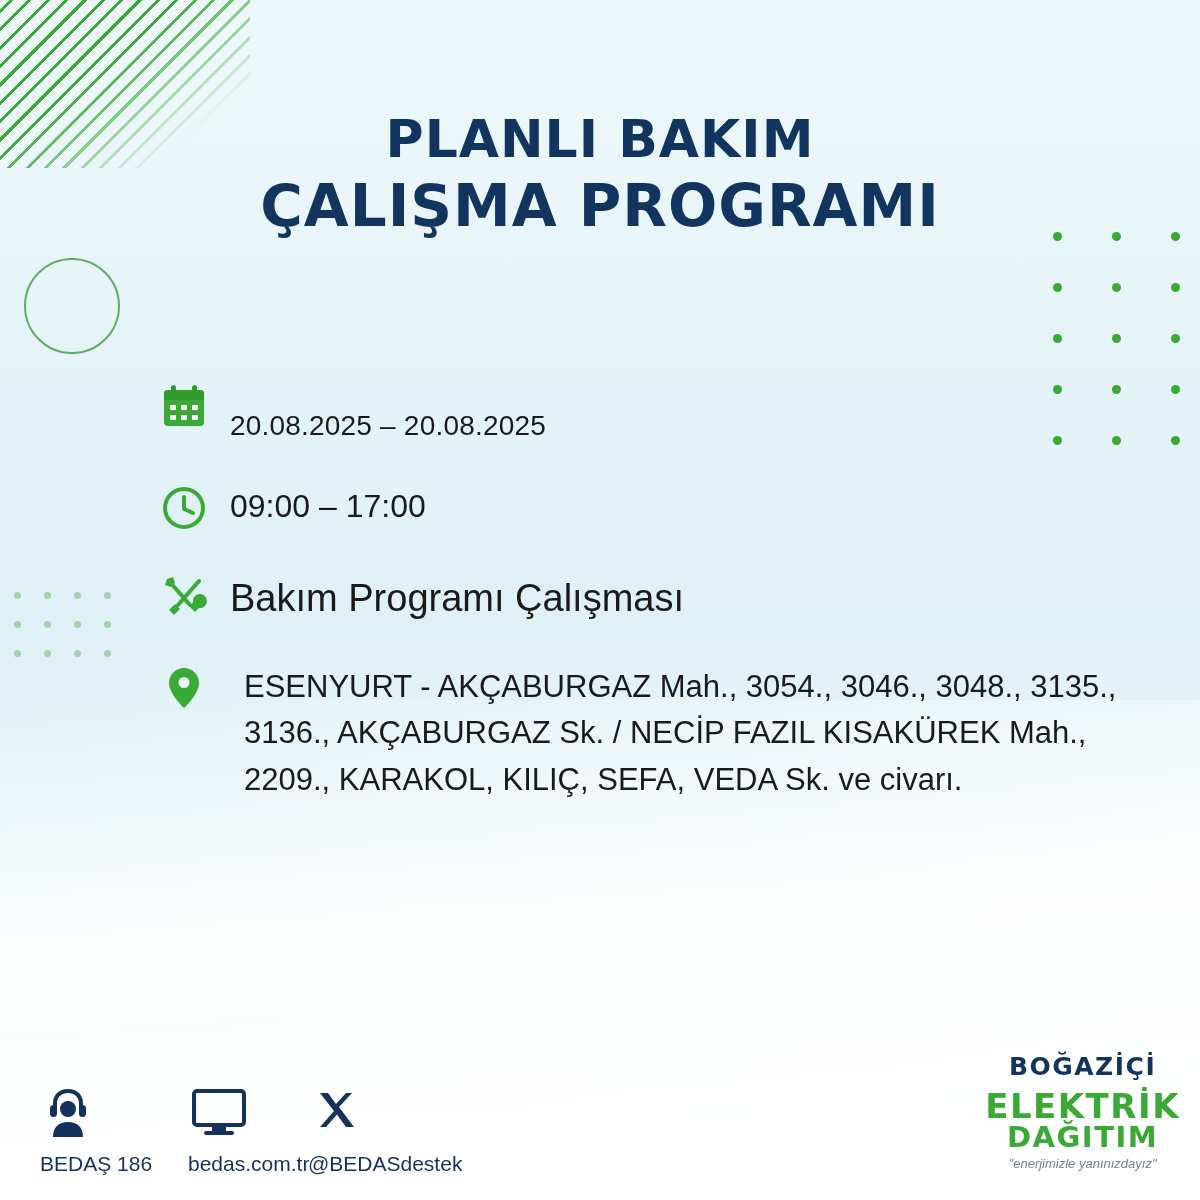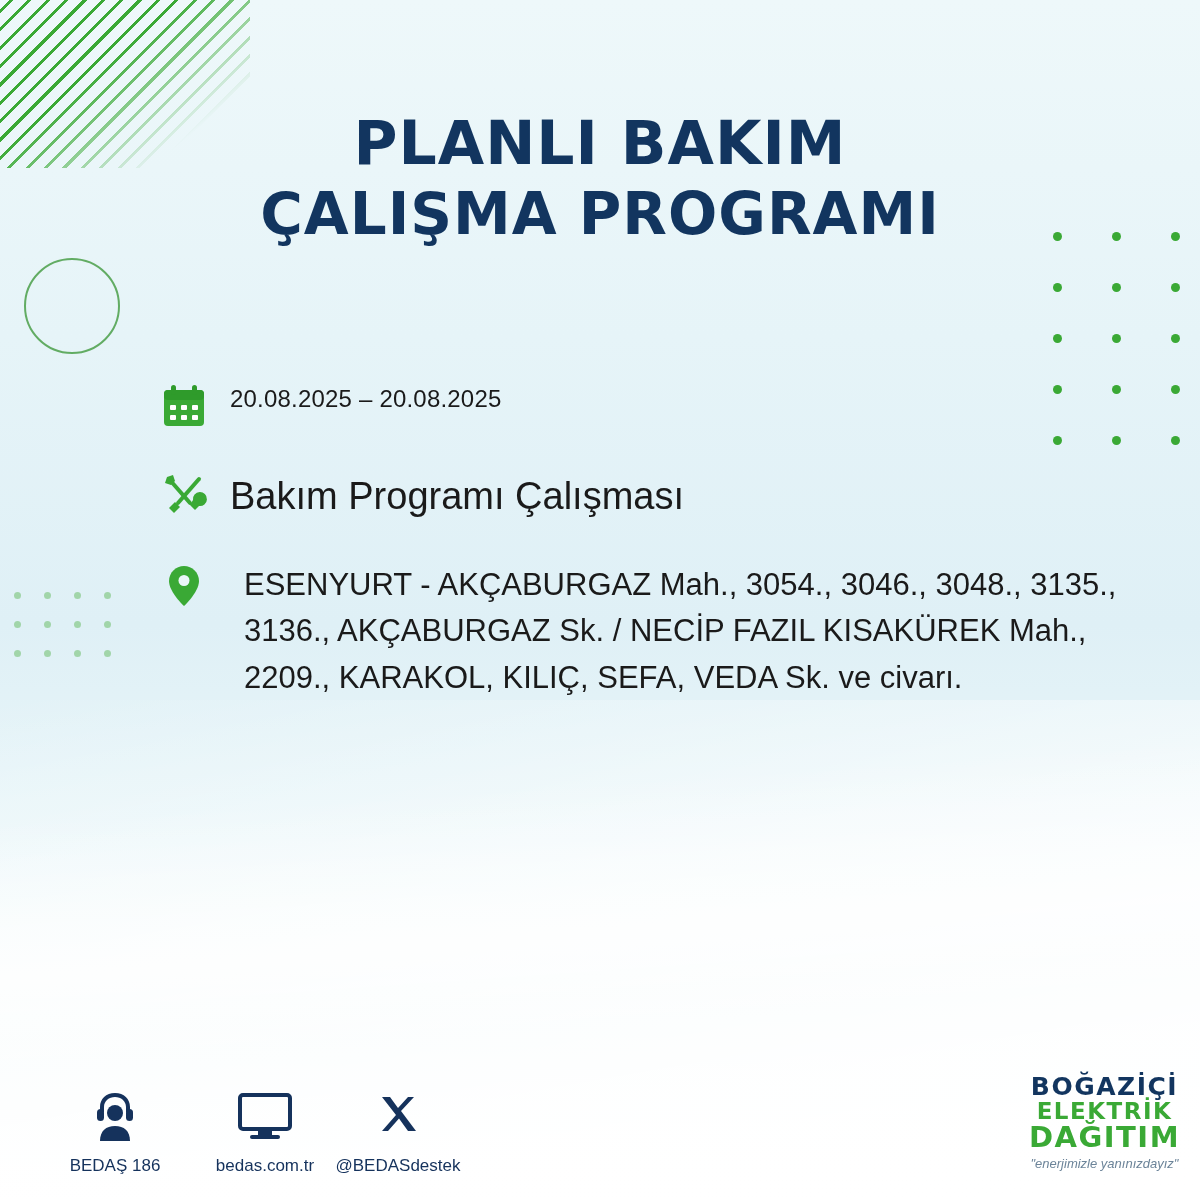--- a/index.html
+++ b/index.html
@@ -102,21 +102,21 @@
   .title-wrap {
     position: absolute;
     top: 112px;
     left: 0;
     width: 1200px;
     text-align: center;
   }
   .title1 {
     font-family: "DejaVu Sans", sans-serif;
     font-weight: bold;
-    font-size: 60px;
+    font-size: 52px;
     letter-spacing: 1px;
     color: #12355f;
     line-height: 1.05;
     margin: 0;
   }
   .title2 {
     font-family: "DejaVu Sans", sans-serif;
     font-weight: bold;
     font-size: 58px;
     letter-spacing: 1px;
@@ -146,75 +146,76 @@
     justify-content: flex-start;
     padding-top: 2px;
   }
   .row .txt {
     font-size: 31px;
     color: #1a1a1a;
     line-height: 1.42;
     padding-top: 4px;
     font-family: "Liberation Sans", sans-serif;
   }
-  .row.date .txt { font-size: 24px; letter-spacing: .2px; }
+  .row.date .txt { font-size: 28px; letter-spacing: .2px; margin-top: 24px; }
   .row.time .txt { font-size: 32px; }
   .row.work .txt { font-size: 38px; }
   .row.loc { margin-bottom: 0; }
   .row.loc .txt {
     font-size: 31px;
     line-height: 1.5;
     max-width: 930px;
     margin-left: 14px;
   }
 
   
   .footer {
     position: absolute;
     left: 0;
     bottom: 24px;
     width: 1200px;
     height: 130px;
   }
   .foot-item {
     position: absolute;
-    text-align: center;
+    text-align: left;
     color: #15325c;
-    font-size: 17px;
+    font-size: 21px;
     font-family: "Liberation Sans", sans-serif;
   }
   .foot-item .glyph {
     display: block;
     margin: 0 auto 8px auto;
     color: #15325c;
   }
   .fi-call { left: 40px; bottom: 0; width: 150px; }
-  .fi-web { left: 180px; bottom: 0; width: 170px; }
+  .fi-web { left: 188px; bottom: 0; width: 170px; }
   .fi-x { left: 308px; bottom: 0; width: 180px; }
 
   .brand {
     position: absolute;
     right: 20px;
     bottom: 6px;
     text-align: center;
     line-height: 1.02;
   }
   .brand .b1 {
     font-family: "DejaVu Sans", sans-serif;
     font-weight: bold;
     font-size: 25px;
     color: #12355f;
     letter-spacing: 1.5px;
   }
   .brand .b2 {
     font-family: "DejaVu Sans", sans-serif;
     font-weight: bold;
-    font-size: 23px;
+    font-size: 34px;
     color: #3aa935;
     letter-spacing: 1.5px;
+    margin-top: 9px;
   }
   .brand .b3 {
     font-family: "DejaVu Sans", sans-serif;
     font-weight: bold;
     font-size: 29px;
     color: #3aa935;
     letter-spacing: 1.5px;
   }
   .brand .slogan {
     margin-top: 4px;
@@ -287,20 +288,29 @@
             <rect x="32" y="23" width="6" height="5" rx="1"></rect>
             <rect x="10" y="33" width="6" height="5" rx="1"></rect>
             <rect x="21" y="33" width="6" height="5" rx="1"></rect>
             <rect x="32" y="33" width="6" height="5" rx="1"></rect>
           </g>
         </svg>
       </div>
       <div class="txt">20.08.2025 – 20.08.2025</div>
     </div>
 
+    <div class="row time">
+      <div class="ico">
+        <svg width="48" height="48" viewBox="0 0 48 48" aria-hidden="true">
+          <circle cx="24" cy="24" r="19" fill="none" stroke="#3aa935" stroke-width="4"></circle>
+          <path d="M24 13 L24 25 L33 29" fill="none" stroke="#3aa935" stroke-width="4" stroke-linecap="round" stroke-linejoin="round"></path>
+        </svg>
+      </div>
+      <div class="txt">09:00 – 17:00</div>
+    </div>
 
     <div class="row work">
       <div class="ico">
         <svg width="48" height="48" viewBox="0 0 48 48" aria-hidden="true">
           <g stroke="#3aa935" stroke-width="4" stroke-linecap="round" fill="none">
             <path d="M9 9 L30 33"></path>
             <path d="M39 9 L18 33"></path>
           </g>
           <path d="M33 30 a7 7 0 1 1 6 6 l-4 4 -5 -5 z" fill="#3aa935"></path>
           <path d="M9 38 l6 -6 5 5 -6 6 z" fill="#3aa935"></path>

